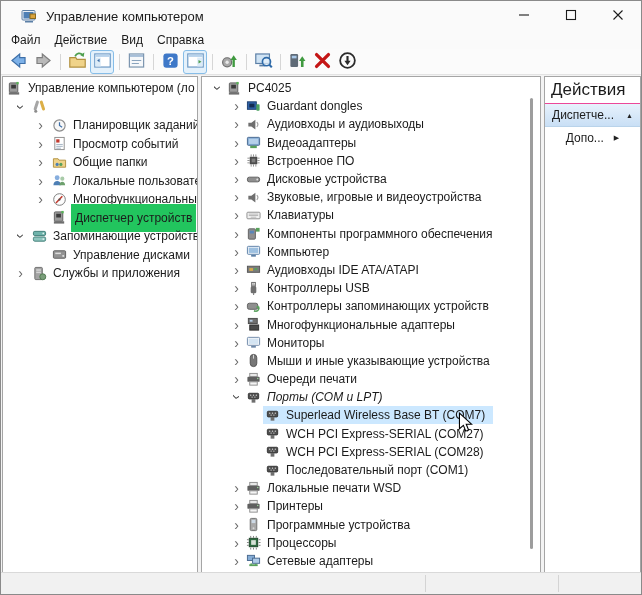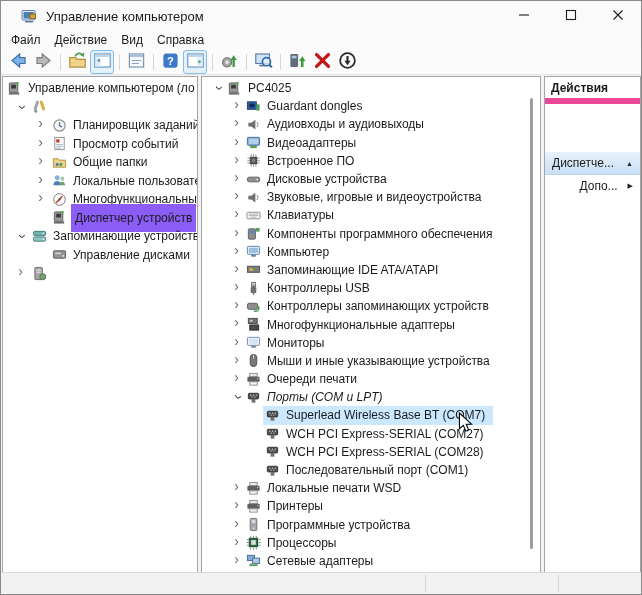--- a/index.html
+++ b/index.html
@@ -33,48 +33,48 @@
 
   
   .content { position:absolute; top:74px; left:0; width:100%; height:499px; background:#f3f3f3; }
   .panel { position:absolute; top:1px; height:497px; background:#fff;
            border:1px solid #a5a5a5; overflow:hidden; }
   .panel.left { left:1px; width:196px; }
   .panel.main { left:200px; width:340px; }
   .panel.action { left:543px; width:97px; }
 
   .tree { padding-top:2px; }
-  .trow { display:flex; font-size:12px; color:#1b1b1b; white-space:nowrap; }
+  .trow { display:flex; align-items:center; font-size:12px; color:#1b1b1b; white-space:nowrap; }
   .left .trow { height:18.5px; }
   .main .trow { height:18.2px; }
   .exp { flex:none; text-align:center; font-size:14px; line-height:1; color:#6a6a6a; }
   .left .exp { width:19px; }
   .main .exp { width:15px; }
   .exp.expanded { transform:rotate(90deg); color:#3a3a3a; }
   .exp.none { visibility:hidden; }
   .rowbody { display:flex; align-items:center; padding:1px 3px 1px 0; }
   .rowbody.sel-blue { background:#cce8ff; padding-right:6px; }
   .ticon { width:16px; height:16px; flex:none; margin:0 4px 0 1px;
            display:flex; align-items:center; justify-content:center; }
   .tlabel { padding:1px 2px; }
-  .tlabel.sel-gray { background:#8b5cf6; padding:7px 4px; }
+  .tlabel.sel-gray { background:#22c55e; padding:7px 4px; }
 
   
   .vthumb { position:absolute; right:7px; top:21px; width:3px; height:451px;
             background:#9d9d9d; border-radius:2px; }
 
   
   .ap-header { height:27px; display:flex; align-items:center; padding-left:6px;
-               font-size:12px; font-weight:bold; color:#1b1b1b;
-               border-bottom:6px solid #ec4899; }
+               font-size:17px; font-weight:normal; color:#1b1b1b;
+               border-bottom:1px solid #ec4899; }
   .ap-group { height:23px; display:flex; align-items:center; font-size:12px;
               color:#1b1b1b; padding:0 7px; }
-  .ap-group.hl { background:linear-gradient(#e7f2fc,#c9dff5); border-bottom:1px solid #b9d3ea;margin-top:48px; }
+  .ap-group.hl { background:linear-gradient(#e7f2fc,#c9dff5); border-bottom:1px solid #b9d3ea; }
   .ap-group.hl .arr { margin-left:auto; }
-  .ap-group.sub { justify-content:flex-end; gap:10px; height:22px; }
+  .ap-group.sub { justify-content:center; gap:10px; height:22px; }
   .arr { font-size:7px; color:#222; }
 
   
   .statusbar { position:absolute; bottom:0; left:0; width:100%; height:22px;
                background:#f1f1f1; border-top:1px solid #d9d9d9; }
   .sb-div { position:absolute; top:2px; bottom:2px; width:1px; background:#d4d4d4; }
 
   .cursor { position:absolute; left:457px; top:411px; z-index:20; pointer-events:none; }
 </style>
 </head>
@@ -345,20 +345,21 @@
             <span class="exp collapsed">›</span>
             <span class="rowbody">
               <span class="ticon">
                 <svg width="15" height="15" viewBox="0 0 16 16">
                   <rect x="3" y="1.5" width="8" height="13" rx="1" fill="#a3a3a3" stroke="#6e6e6e"></rect>
                   <rect x="4.5" y="3.5" width="5" height="1.6" fill="#d6d6d6"></rect>
                   <rect x="4.5" y="6" width="5" height="1.6" fill="#d6d6d6"></rect>
                   <circle cx="11.5" cy="11.5" r="3.2" fill="#7b9e7b" stroke="#4f7a4f"></circle>
                 </svg>
               </span>
+              <span class="tlabel">Службы и приложения</span>
             </span>
           </div>
         </div>
     </div>
     <div class="panel main">
       <div class="tree" id="device-tree">
           <div class="trow" style="padding-left: 8px;">
             <span class="exp expanded">›</span>
             <span class="rowbody">
               <span class="ticon">
@@ -488,21 +489,21 @@
           <div class="trow" style="padding-left: 27px;">
             <span class="exp collapsed">›</span>
             <span class="rowbody">
               <span class="ticon">
                 <svg width="15" height="15" viewBox="0 0 16 16">
                   <rect x="1.5" y="4.5" width="13" height="6.5" fill="#7c7c7c" stroke="#555"></rect>
                   <rect x="3.5" y="6.5" width="4" height="3" fill="#d2aa4c"></rect>
                   <rect x="9" y="6.5" width="3" height="2.2" fill="#57a05b"></rect>
                 </svg>
               </span>
-              <span class="tlabel">Запоминающие IDE ATA/ATAPI</span>
+              <span class="tlabel">Аудиовходы IDE ATA/ATAPI</span>
             </span>
           </div>
           <div class="trow" style="padding-left: 27px;">
             <span class="exp collapsed">›</span>
             <span class="rowbody">
               <span class="ticon">
                 <svg width="15" height="15" viewBox="0 0 16 16">
                   <rect x="6" y="1.5" width="4" height="4.5" fill="#9d9d9d" stroke="#6e6e6e"></rect>
                   <rect x="6.8" y="2.3" width="1" height="1.4" fill="#fff"></rect>
                   <rect x="8.3" y="2.3" width="1" height="1.4" fill="#fff"></rect>

